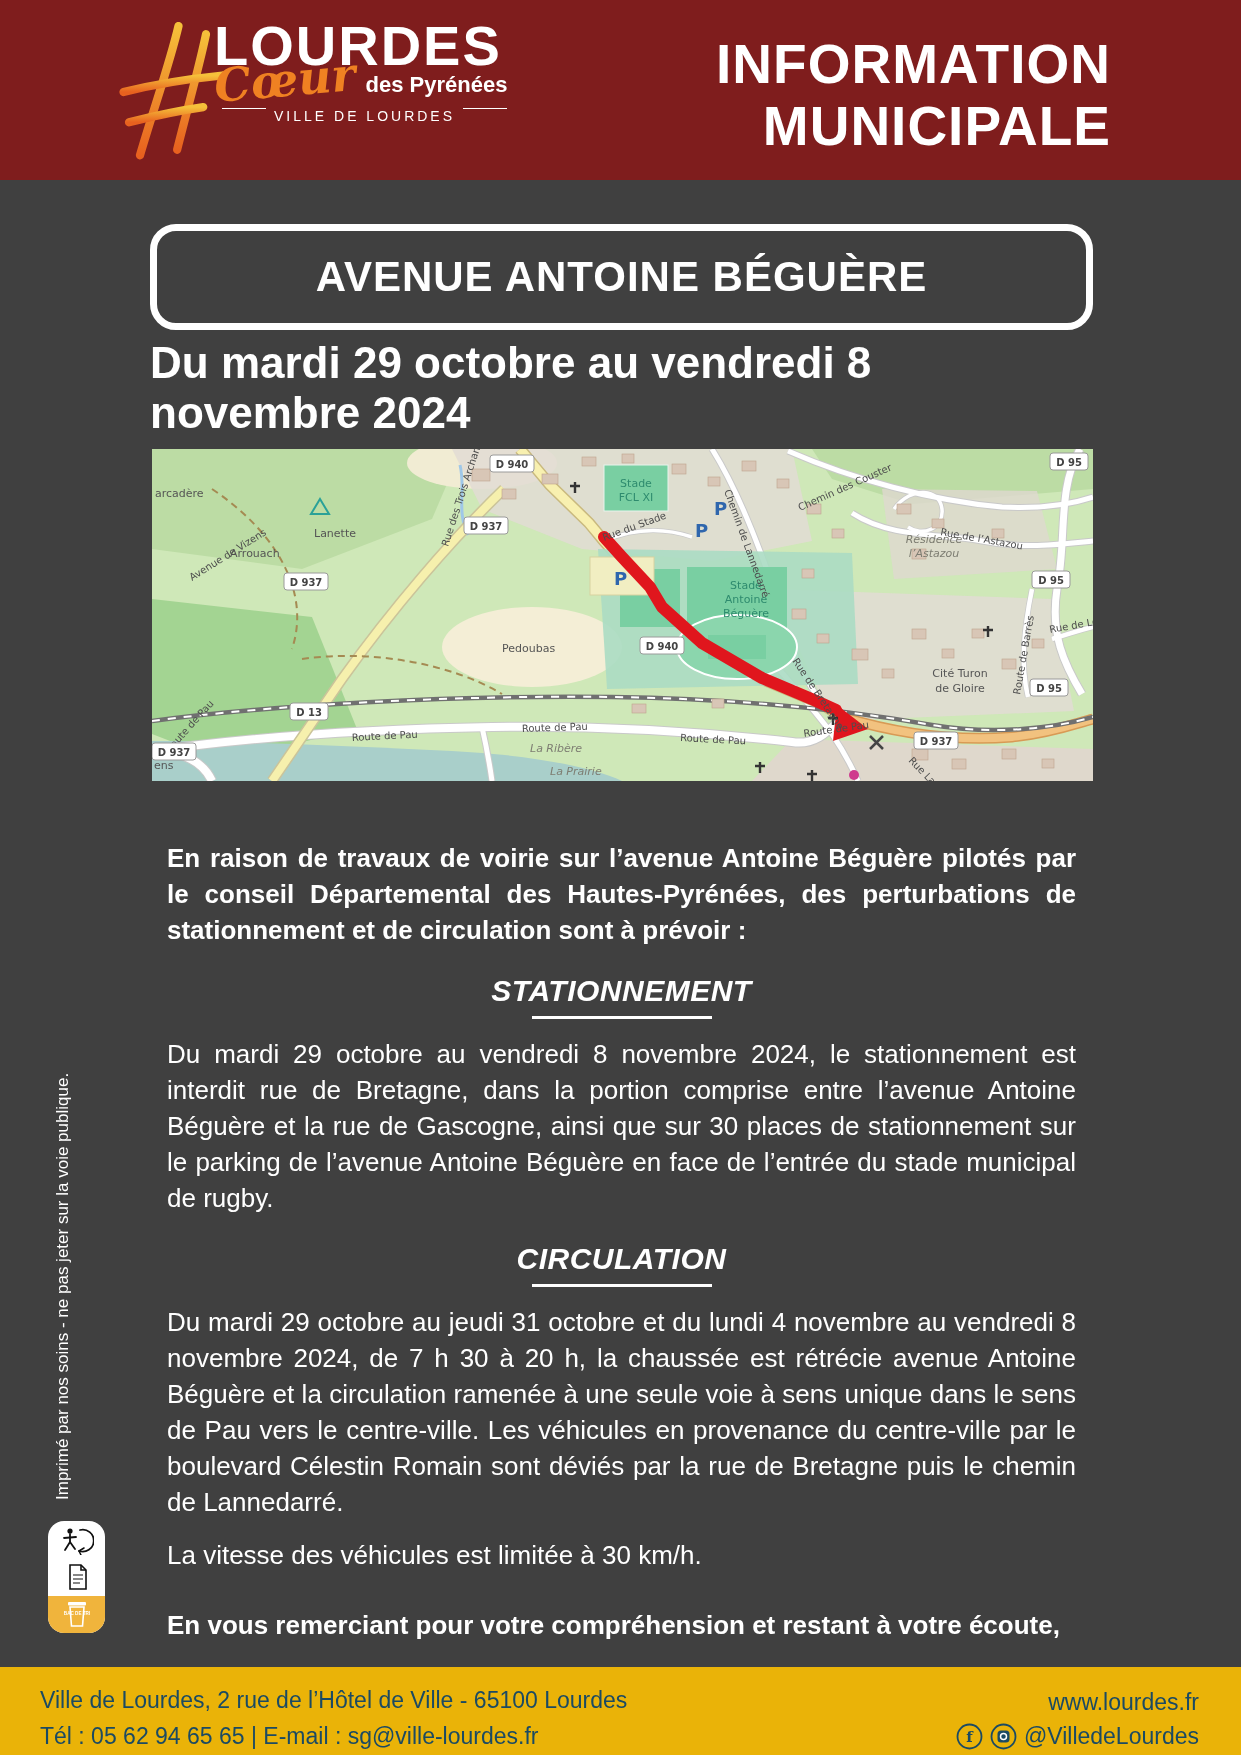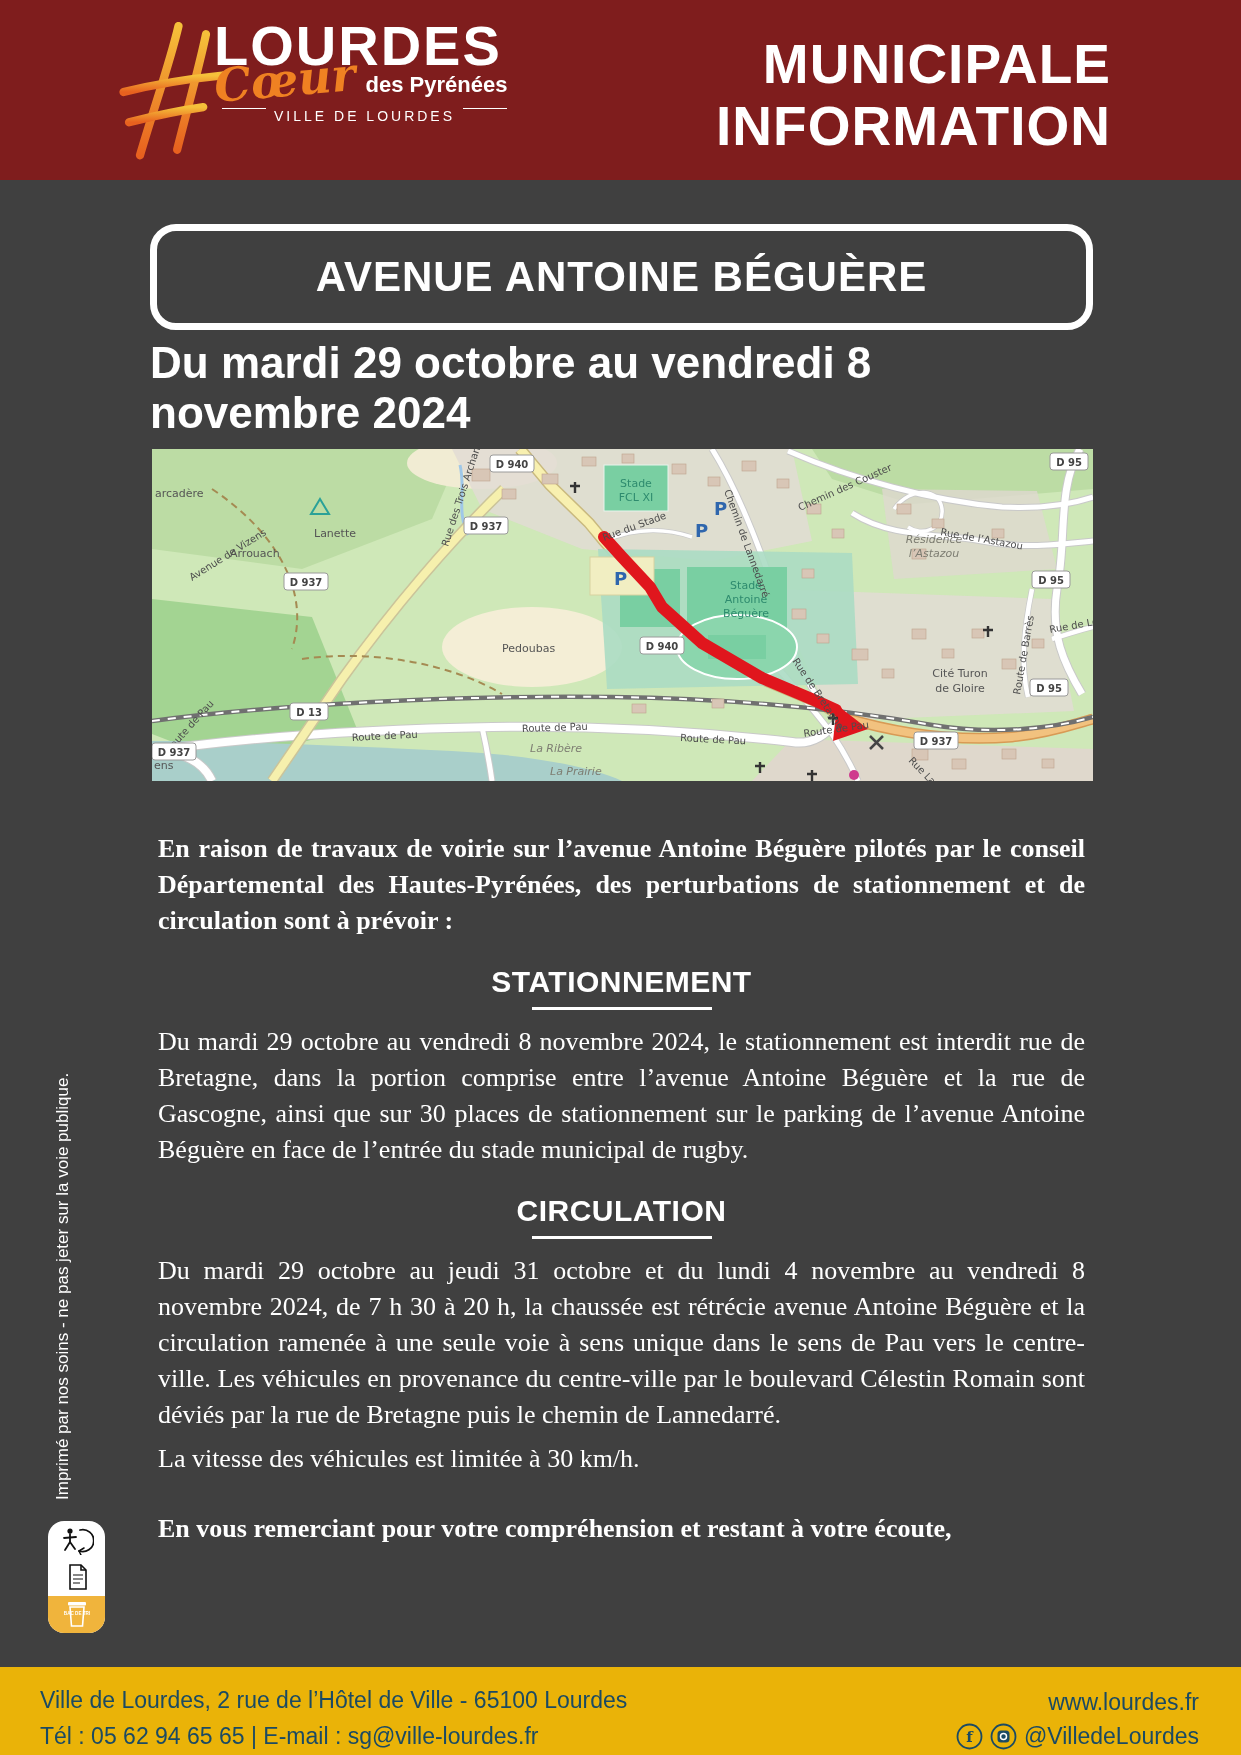--- a/index.html
+++ b/index.html
@@ -35,23 +35,23 @@
 
   .map-wrap{position:absolute;top:269px;left:152px;width:941px;height:332px;background:#cfe8b8;}
   .mlabel{font-family:"DejaVu Sans", sans-serif;font-size:11px;fill:#555;}
   .mstreet{font-family:"DejaVu Sans", sans-serif;font-size:10px;fill:#4d4d4d;}
   .mteal{font-family:"DejaVu Sans", sans-serif;font-size:11px;fill:#2e8b6e;}
   .mital{font-style:italic;fill:#7d7d72;}
   .mbadge{font-family:"DejaVu Sans", sans-serif;font-size:10px;font-weight:bold;fill:#444;text-anchor:middle;}
   .mpark{font-family:"DejaVu Sans", sans-serif;font-size:18px;font-weight:bold;fill:#2f66ad;}
 
   .content{position:absolute;left:150px;top:643px;width:943px;color:#fff;}
-  .content p{margin:8px;font-size:26px;line-height:36px;text-align:justify;font-family:Liberation Serif, serif;}
+  .content p{margin:17px;font-size:26px;line-height:36px;text-align:justify;}
   .content p.bold{font-weight:bold;}
-  .sec-head{margin:26px 0 0 0;text-align:center;font-size:30px;font-weight:bold;letter-spacing:0.5px;}
+  .sec-head{margin:26px 0 0 0;text-align:center;font-size:30px;font-weight:bold;letter-spacing:0.5px;font-style:italic;}
   .sec-rule{width:180px;height:3px;background:#fff;margin:8px auto 14px auto;}
   .closing{margin-top:34px !important;font-weight:bold;}
   .signature{margin-top:16px !important;text-align:right !important;font-weight:bold;font-size:28px !important;}
 
   
   .vnote{position:absolute;left:46px;top:820px;height:500px;width:34px;
          color:#fff;font-size:17px;writing-mode:vertical-rl;transform:rotate(180deg);
          white-space:nowrap;display:flex;align-items:center;}
   .eco{position:absolute;left:48px;top:1341px;width:57px;height:112px;background:#fff;
        border-radius:16px;display:flex;flex-direction:column;overflow:hidden;}
@@ -95,22 +95,22 @@
           <div class="logo-tag">des Pyrénées</div>
         </div>
         <div class="logo-sub">
           <span class="rule"></span>
           <span>VILLE DE LOURDES</span>
           <span class="rule"></span>
         </div>
       </div>
     </div>
     <div class="head-title">
+      <div>INFORMATION</div>
       <div>MUNICIPALE</div>
-      <div>INFORMATION</div>
     </div>
   </div>
 
   <div class="orange">
 
     <div class="title-box">
       <span>AVENUE ANTOINE BÉGUÈRE</span>
     </div>
 
     <div class="date-heading">Du mardi 29 octobre au vendredi 8 novembre 2024</div>

